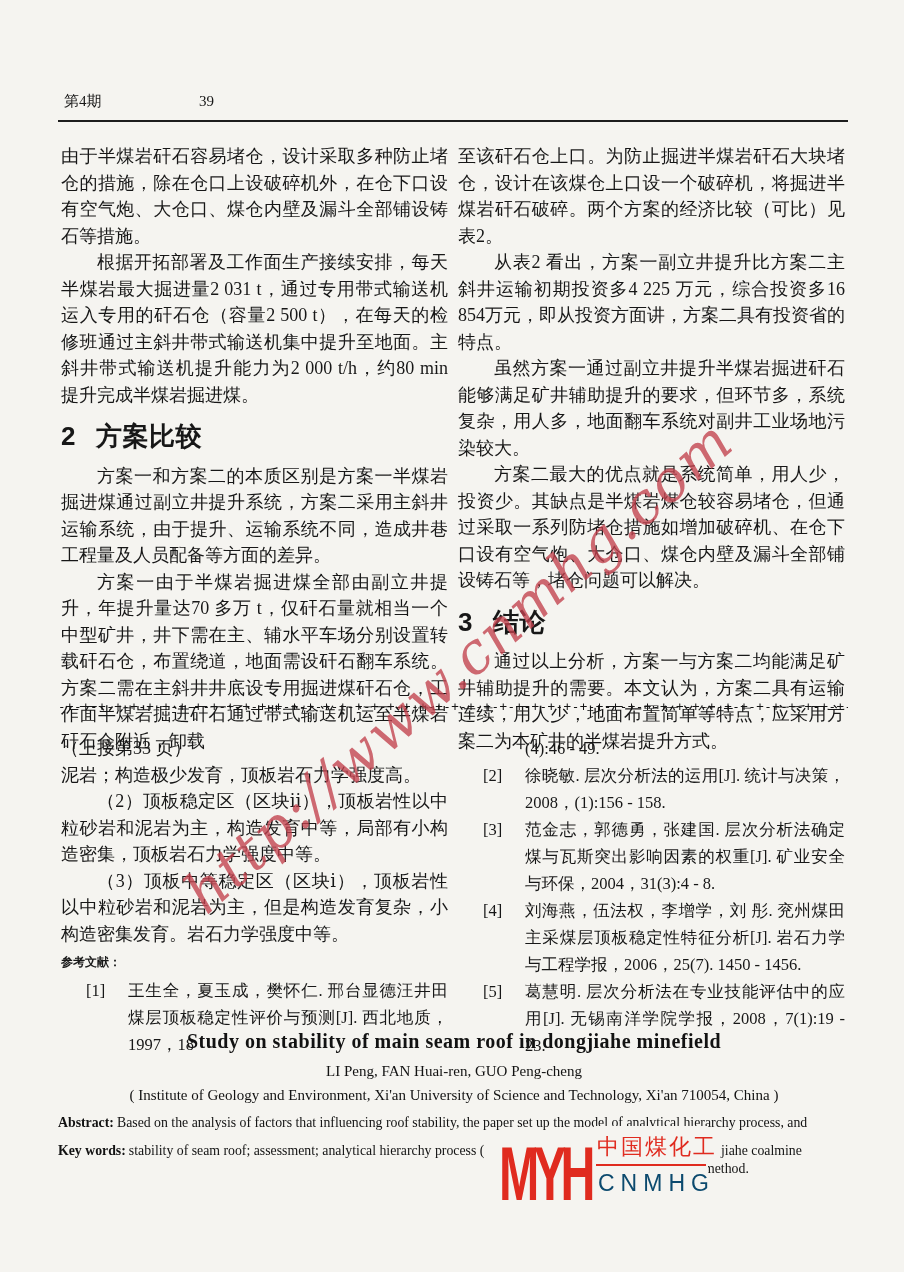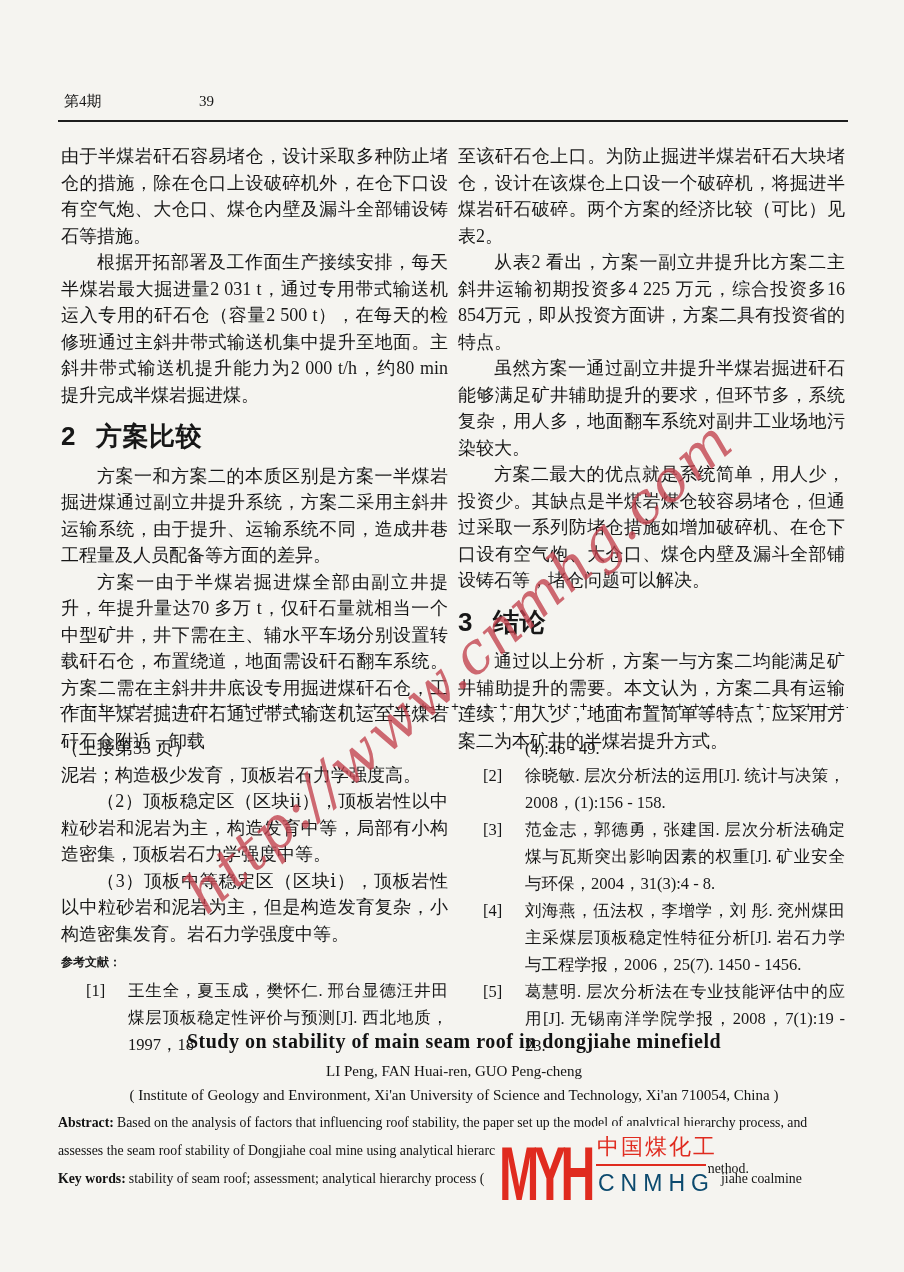--- a/index.html
+++ b/index.html
@@ -124,21 +124,20 @@
   </section>
 
   <section class="english">
     <div class="e-title">Study on stability of main seam roof in dongjiahe minefield</div>
     <div class="e-authors">LI Peng, FAN Huai-ren, GUO Peng-cheng</div>
     <div class="e-affil">( Institute of Geology and Environment, Xi'an University of Science and Technology, Xi'an 710054, China )</div>
     <div class="e-line">
       <b>Abstract:</b><span>Based on the analysis of factors that influencing roof stability, the paper set up the model of analytical hierarchy process, and</span>
     </div>
     <div class="e-line">
-      <span>assesses the seam roof stability of Dongjiahe coal mine using analytical hierarc</span>
       <span class="frag-method">method.</span>
     </div>
     <div class="e-line">
       <b>Key words:</b><span>stability of seam roof; assessment; analytical hierarchy process (</span>
       <span class="frag-coal">jiahe coalmine</span>
     </div>
   </section>
 
   <div class="logo">
     <div class="logo-white"></div>

